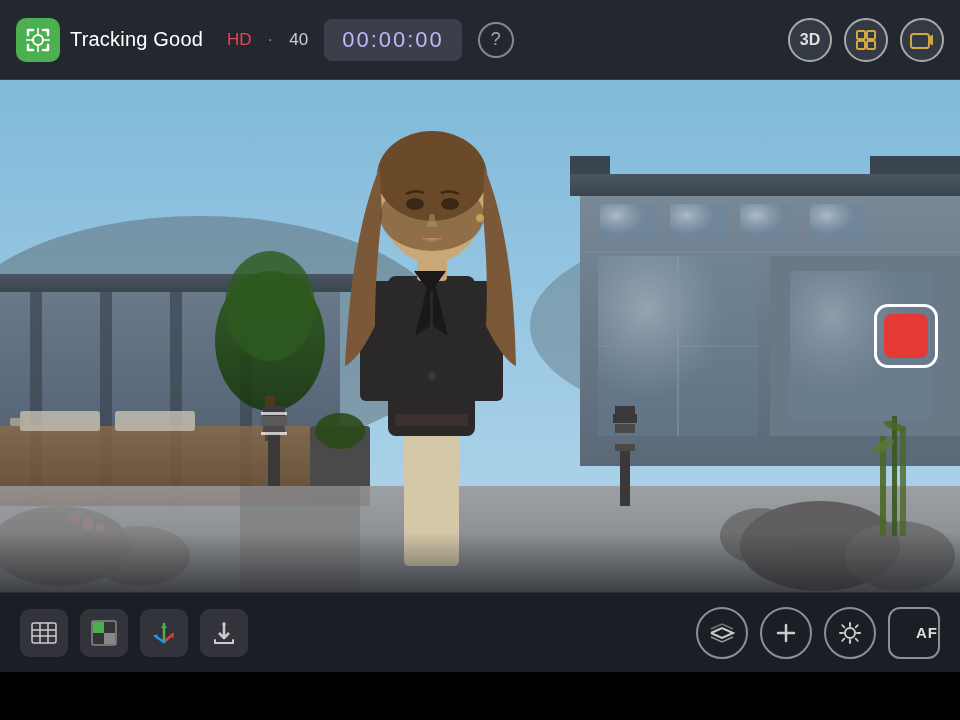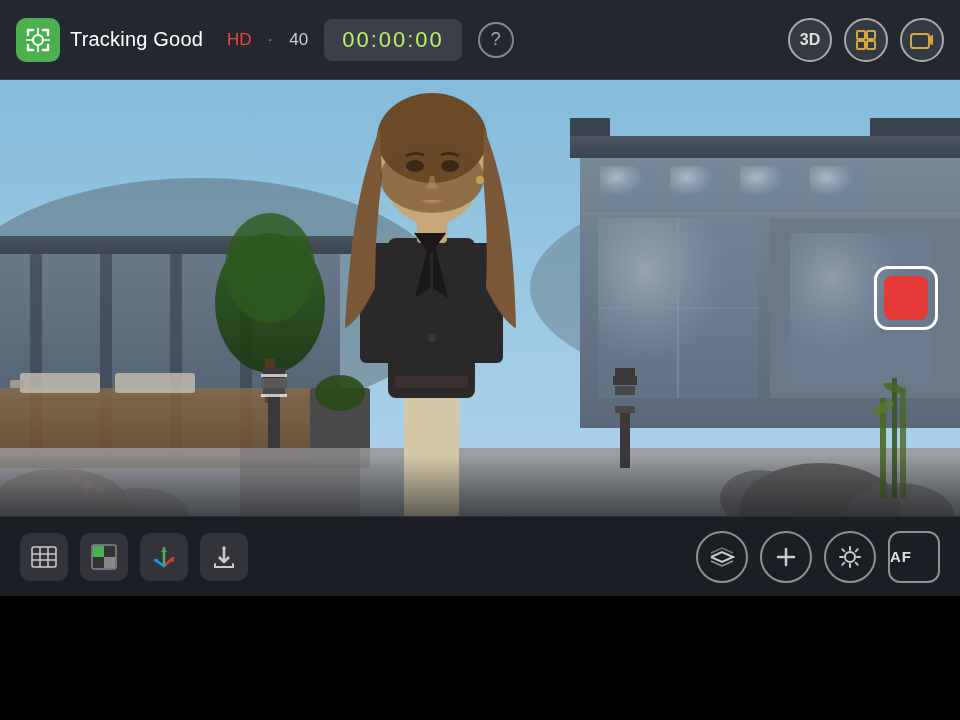--- a/index.html
+++ b/index.html
@@ -6,21 +6,21 @@
     body {
       width: 960px;
       height: 720px;
       overflow: hidden;
       background: #000;
       font-family: -apple-system, BlinkMacSystemFont, 'Helvetica Neue', Arial, sans-serif;
     }
 
     #app {
       width: 960px;
-      height: 596px;
+      height: 672px;
       position: relative;
       overflow: hidden;
     }
 
     
     #header {
       position: absolute;
       top: 0; left: 0; right: 0;
       height: 80px;
       background: rgba(40, 45, 55, 0.88);
@@ -460,21 +460,21 @@
           <line x1="20" y1="14" x2="26" y2="14" stroke="#fff" stroke-width="1.5"></line>
         </svg>
       </div>
       <span id="tracking-label" style="color:#fff;font-size:20px;font-weight:500;">Tracking Good</span>
     </div>
 
     <div id="header-center">
       <span id="quality-label" style="color:#ef4444;font-size:17px;font-weight:400;">HD</span>
       <span id="dot-sep" style="color:#888;font-size:17px;">·</span>
       <span id="fps-label" style="color:#ccc;font-size:17px;">40</span>
-      <div id="timecode" style="background:#3a3f4a;border-radius:8px;padding:8px 18px;color:#bef264;font-size:22px;font-weight:500;letter-spacing:2px;font-variant-numeric:tabular-nums;">00:00:00</div>
+      <div id="timecode" style="background:#3a3f4a;border-radius:8px;padding:8px 18px;color:#c4b5fd;font-size:22px;font-weight:500;letter-spacing:2px;font-variant-numeric:tabular-nums;">00:00:00</div>
       <div id="help-btn" style="width:36px;height:36px;border-radius:50%;border:2px solid #888;background:transparent;display:flex;align-items:center;justify-content:center;color:#aaa;font-size:18px;cursor:pointer;">
         <span>?</span>
       </div>
     </div>
 
     <div id="header-right">
       <div class="header-btn-circle">
         <span>3D</span>
       </div>
 
@@ -568,19 +568,19 @@
           <line x1="12" y1="19" x2="12" y2="22" stroke="#ccc" stroke-width="2" stroke-linecap="round"></line>
           <line x1="2" y1="12" x2="5" y2="12" stroke="#ccc" stroke-width="2" stroke-linecap="round"></line>
           <line x1="19" y1="12" x2="22" y2="12" stroke="#ccc" stroke-width="2" stroke-linecap="round"></line>
           <line x1="4.22" y1="4.22" x2="6.34" y2="6.34" stroke="#ccc" stroke-width="1.8" stroke-linecap="round"></line>
           <line x1="17.66" y1="17.66" x2="19.78" y2="19.78" stroke="#ccc" stroke-width="1.8" stroke-linecap="round"></line>
           <line x1="19.78" y1="4.22" x2="17.66" y2="6.34" stroke="#ccc" stroke-width="1.8" stroke-linecap="round"></line>
           <line x1="6.34" y1="17.66" x2="4.22" y2="19.78" stroke="#ccc" stroke-width="1.8" stroke-linecap="round"></line>
         </svg>
       </div>
 
-      <div class="tool-btn-right" style="width:52px;height:52px;border-radius:12px;border:2px solid rgba(255,255,255,0.5);background:transparent;display:flex;align-items:center;justify-content:flex-start;cursor:pointer;">
+      <div class="tool-btn-right" style="width:52px;height:52px;border-radius:12px;border:2px solid rgba(255,255,255,0.5);background:transparent;display:flex;align-items:center;justify-content:flex-end;cursor:pointer;">
         <span style="color:#ddd;font-size:15px;font-weight:600;letter-spacing:1px;">AF</span>
       </div>
     </div>
   </div>
 
 </div>
 
 </body></html>

